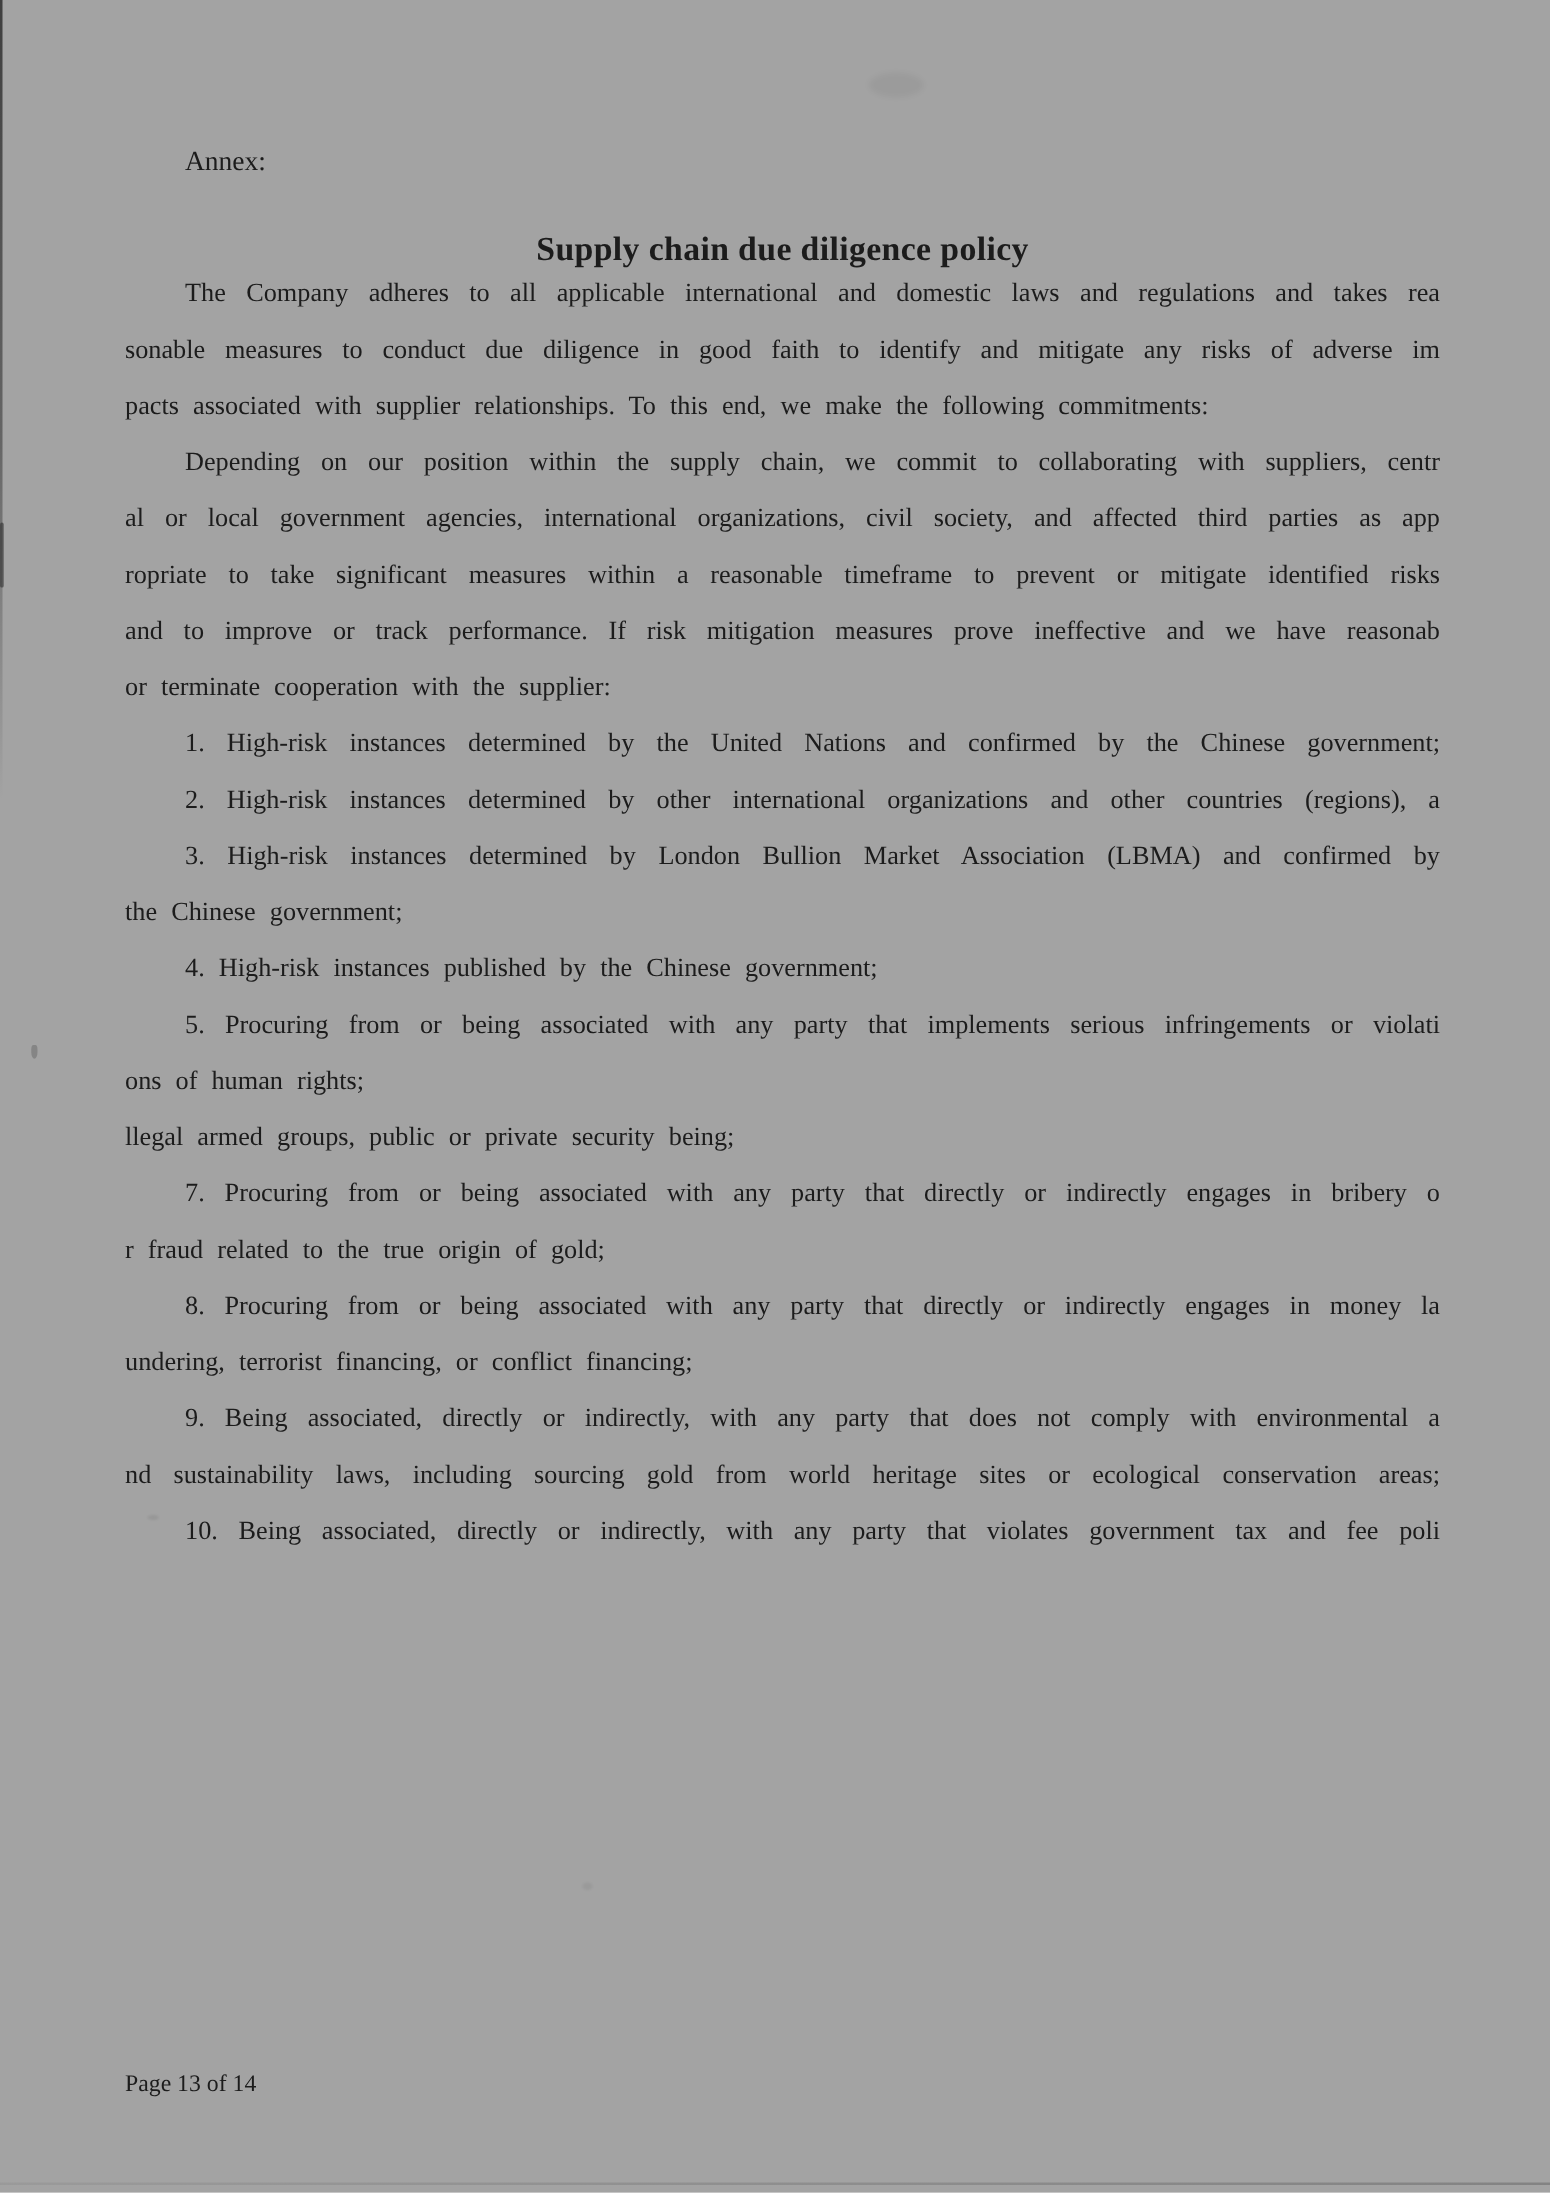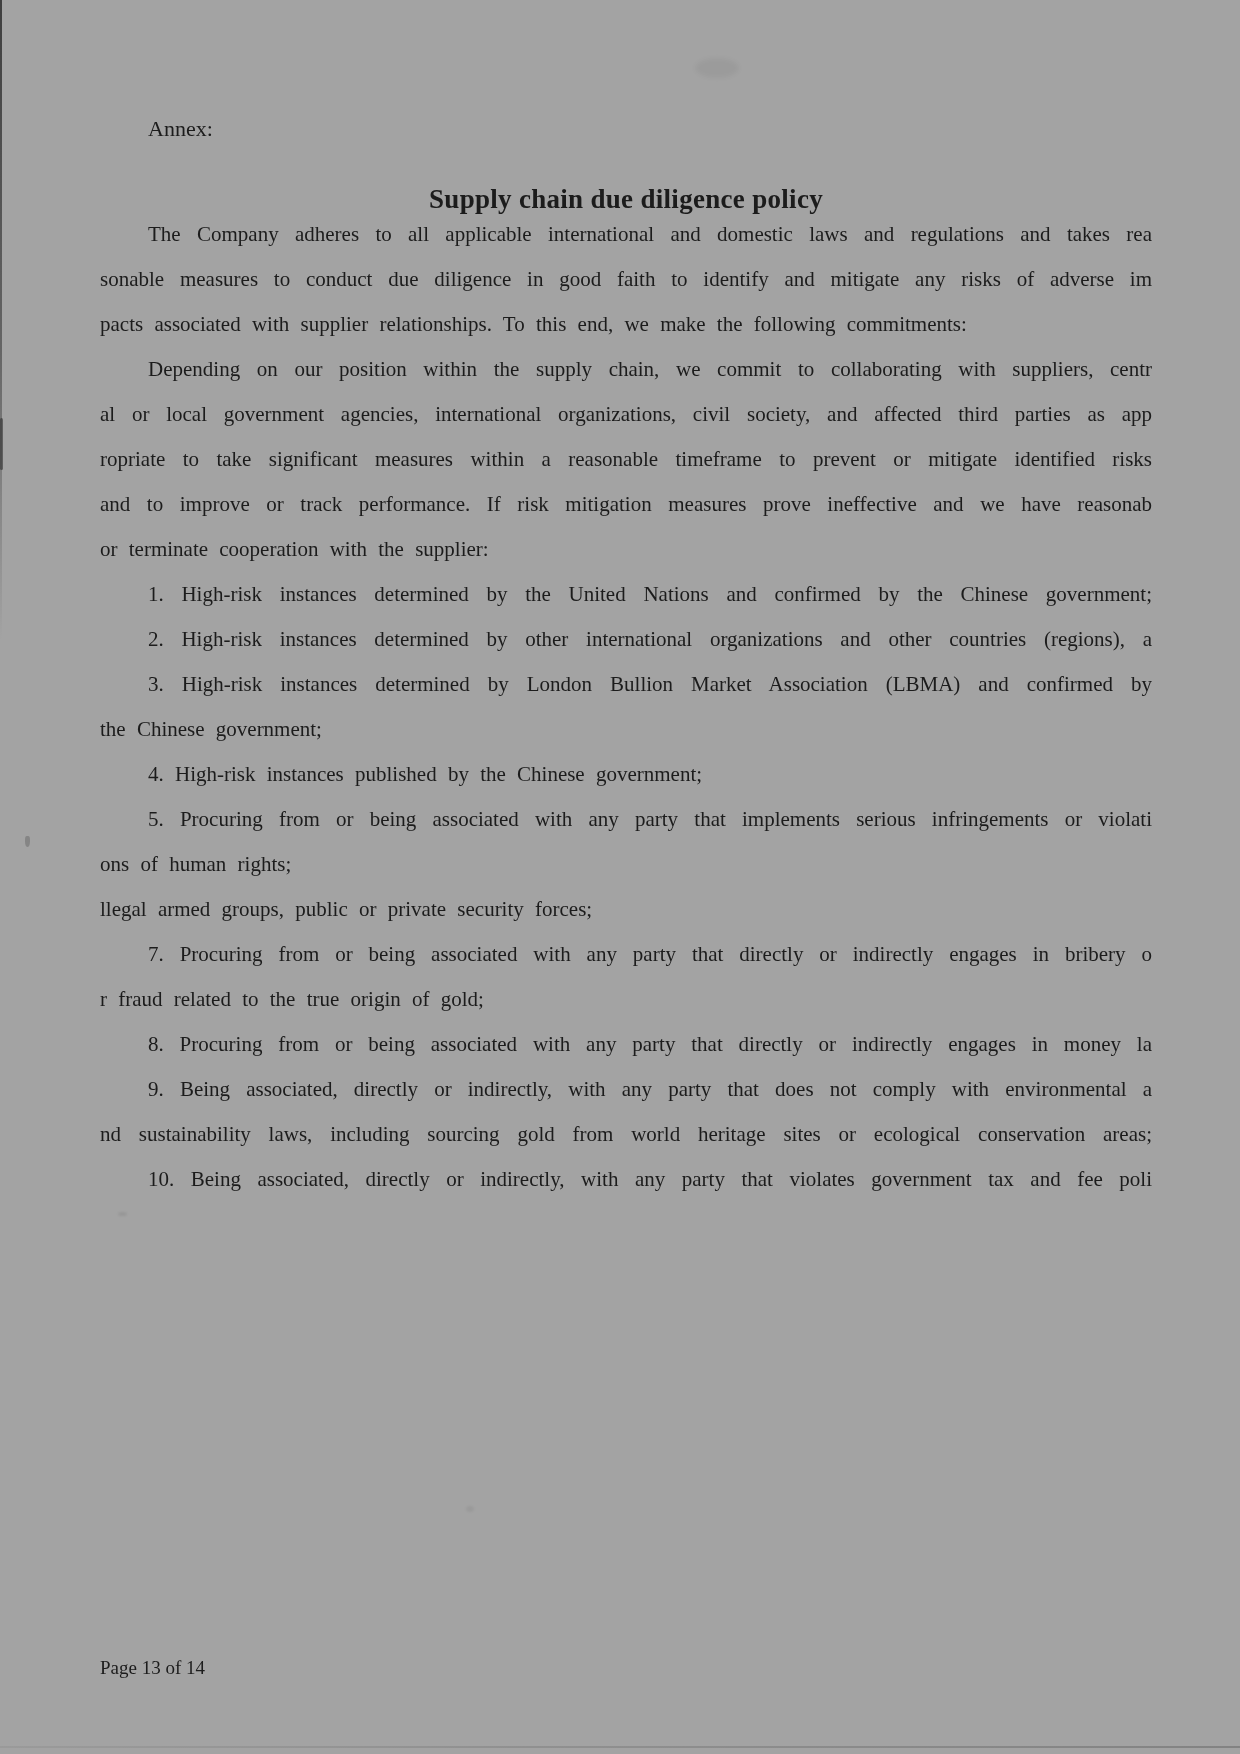--- a/index.html
+++ b/index.html
@@ -91,24 +91,25 @@
       <div class="line just">ropriate to take significant measures within a reasonable timeframe to prevent or mitigate identified risks</div>
       <div class="line just">and to improve or track performance. If risk mitigation measures prove ineffective and we have reasonab</div>
       <div class="line">or terminate cooperation with the supplier:</div>
       <div class="line indent just">1. High-risk instances determined by the United Nations and confirmed by the Chinese government;</div>
       <div class="line indent just">2. High-risk instances determined by other international organizations and other countries (regions), a</div>
       <div class="line indent just">3. High-risk instances determined by London Bullion Market Association (LBMA) and confirmed by</div>
       <div class="line">the Chinese government;</div>
       <div class="line indent">4. High-risk instances published by the Chinese government;</div>
       <div class="line indent just">5. Procuring from or being associated with any party that implements serious infringements or violati</div>
       <div class="line">ons of human rights;</div>
-      <div class="line">llegal armed groups, public or private security forces;</div>
+      <div class="line">llegal armed groups, public or private security being;</div>
       <div class="line indent just">7. Procuring from or being associated with any party that directly or indirectly engages in bribery o</div>
       <div class="line">r fraud related to the true origin of gold;</div>
       <div class="line indent just">8. Procuring from or being associated with any party that directly or indirectly engages in money la</div>
+      <div class="line">undering, terrorist financing, or conflict financing;</div>
       <div class="line indent just">9. Being associated, directly or indirectly, with any party that does not comply with environmental a</div>
       <div class="line just">nd sustainability laws, including sourcing gold from world heritage sites or ecological conservation areas;</div>
       <div class="line indent just">10. Being associated, directly or indirectly, with any party that violates government tax and fee poli</div>
     </div>
   <div class="footer">Page 13 of 14</div>
 
   <div class="edge-left"></div>
   <div class="edge-left-notch"></div>
   <div class="edge-bottom"></div>
   <div class="smudge-top"></div>

